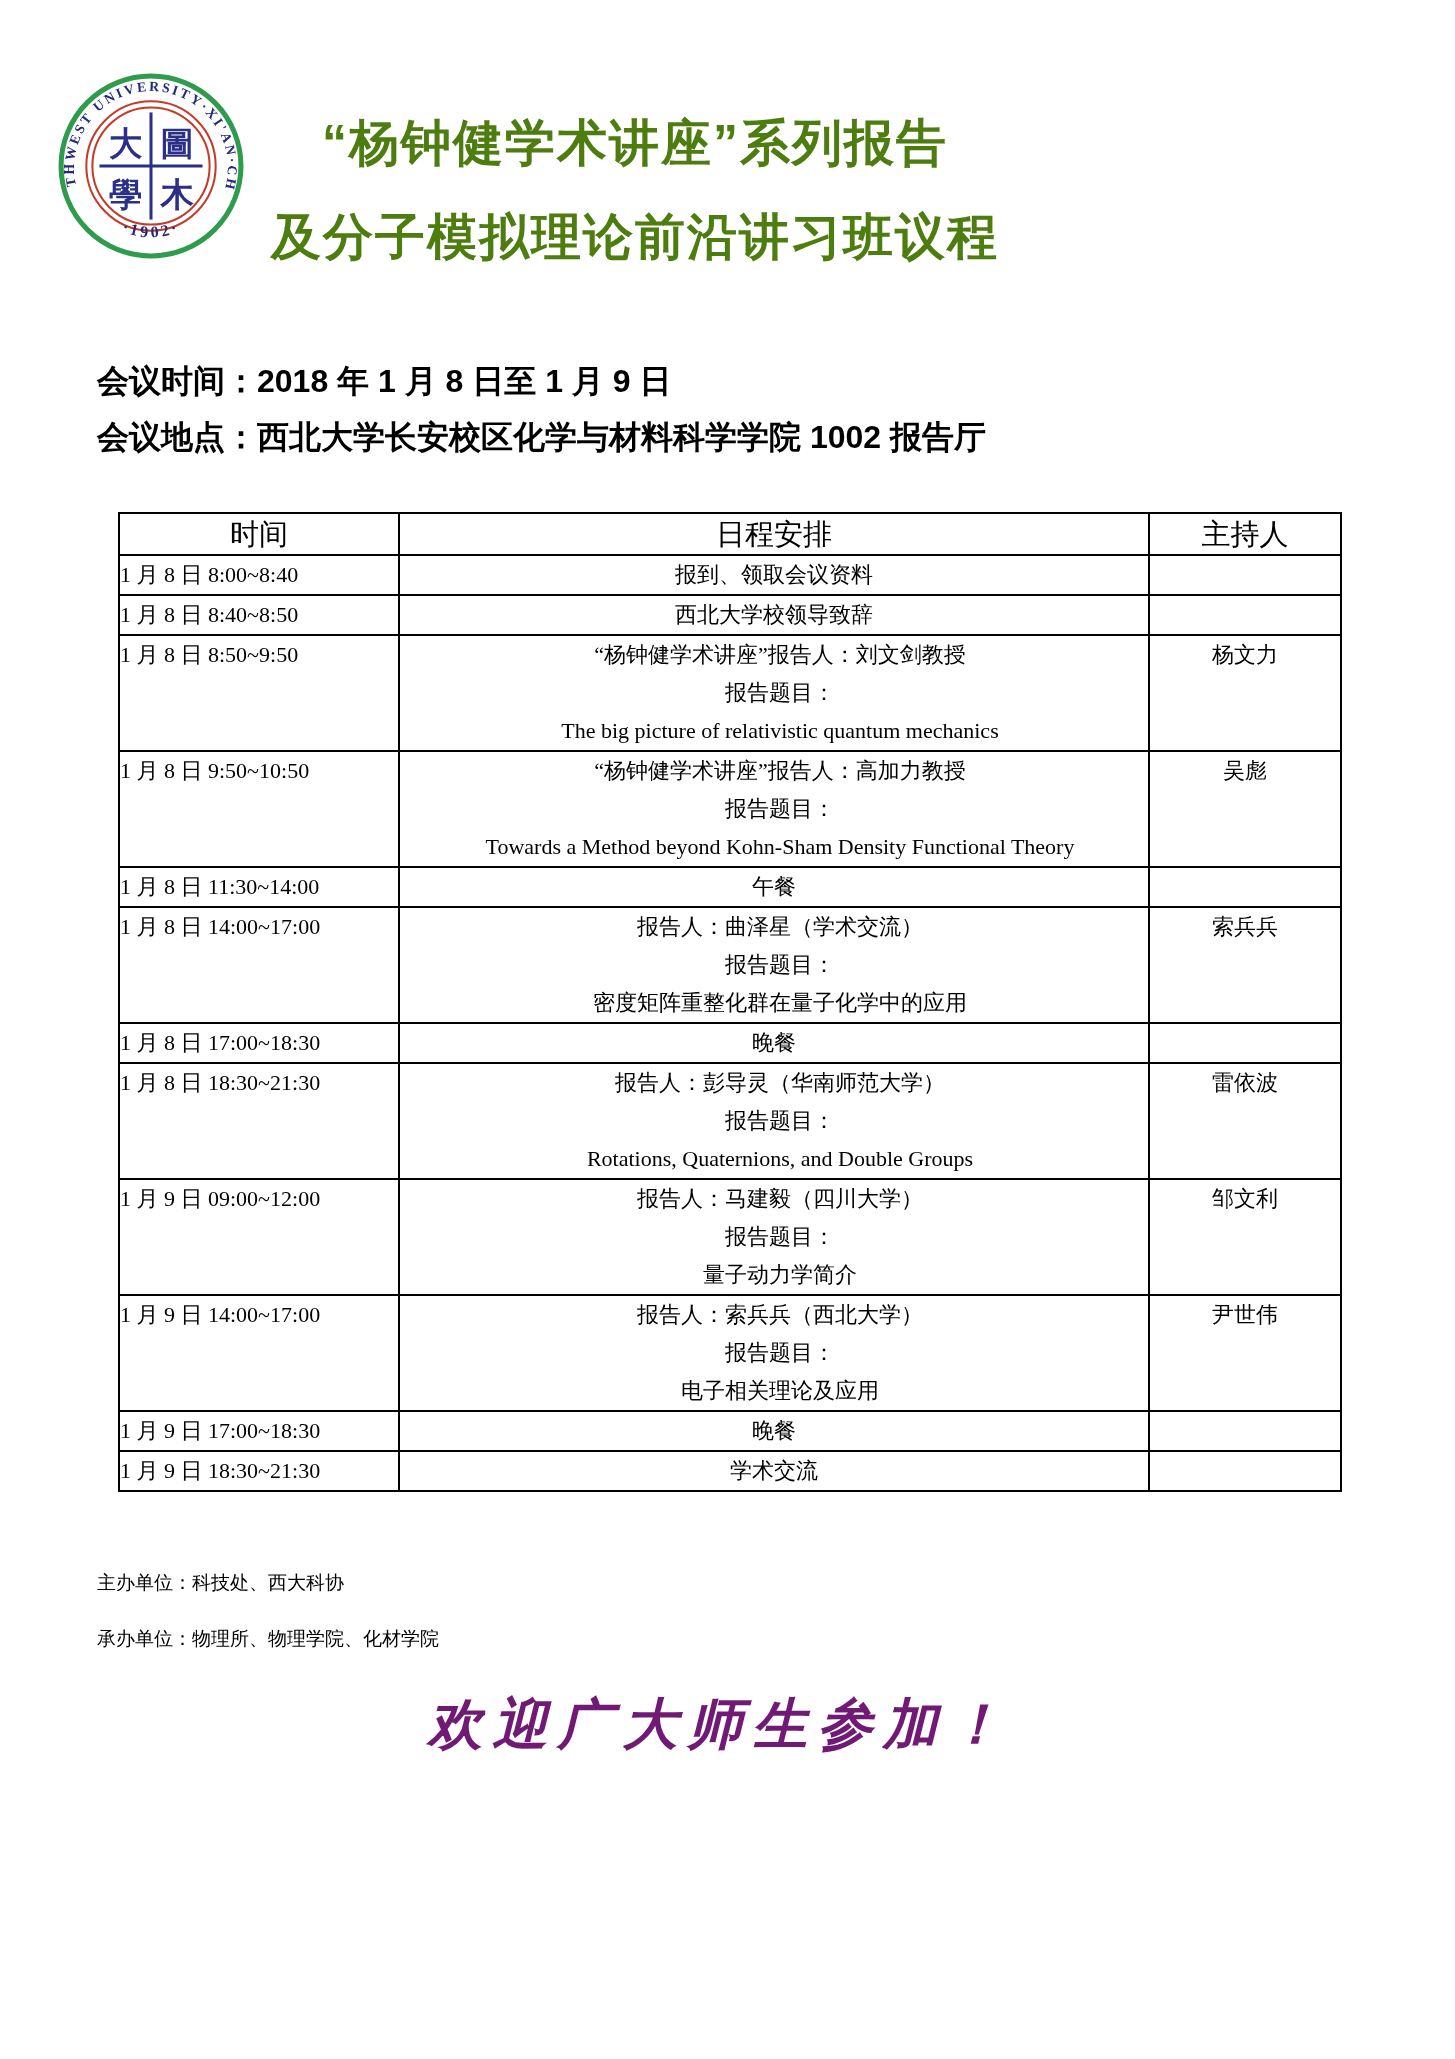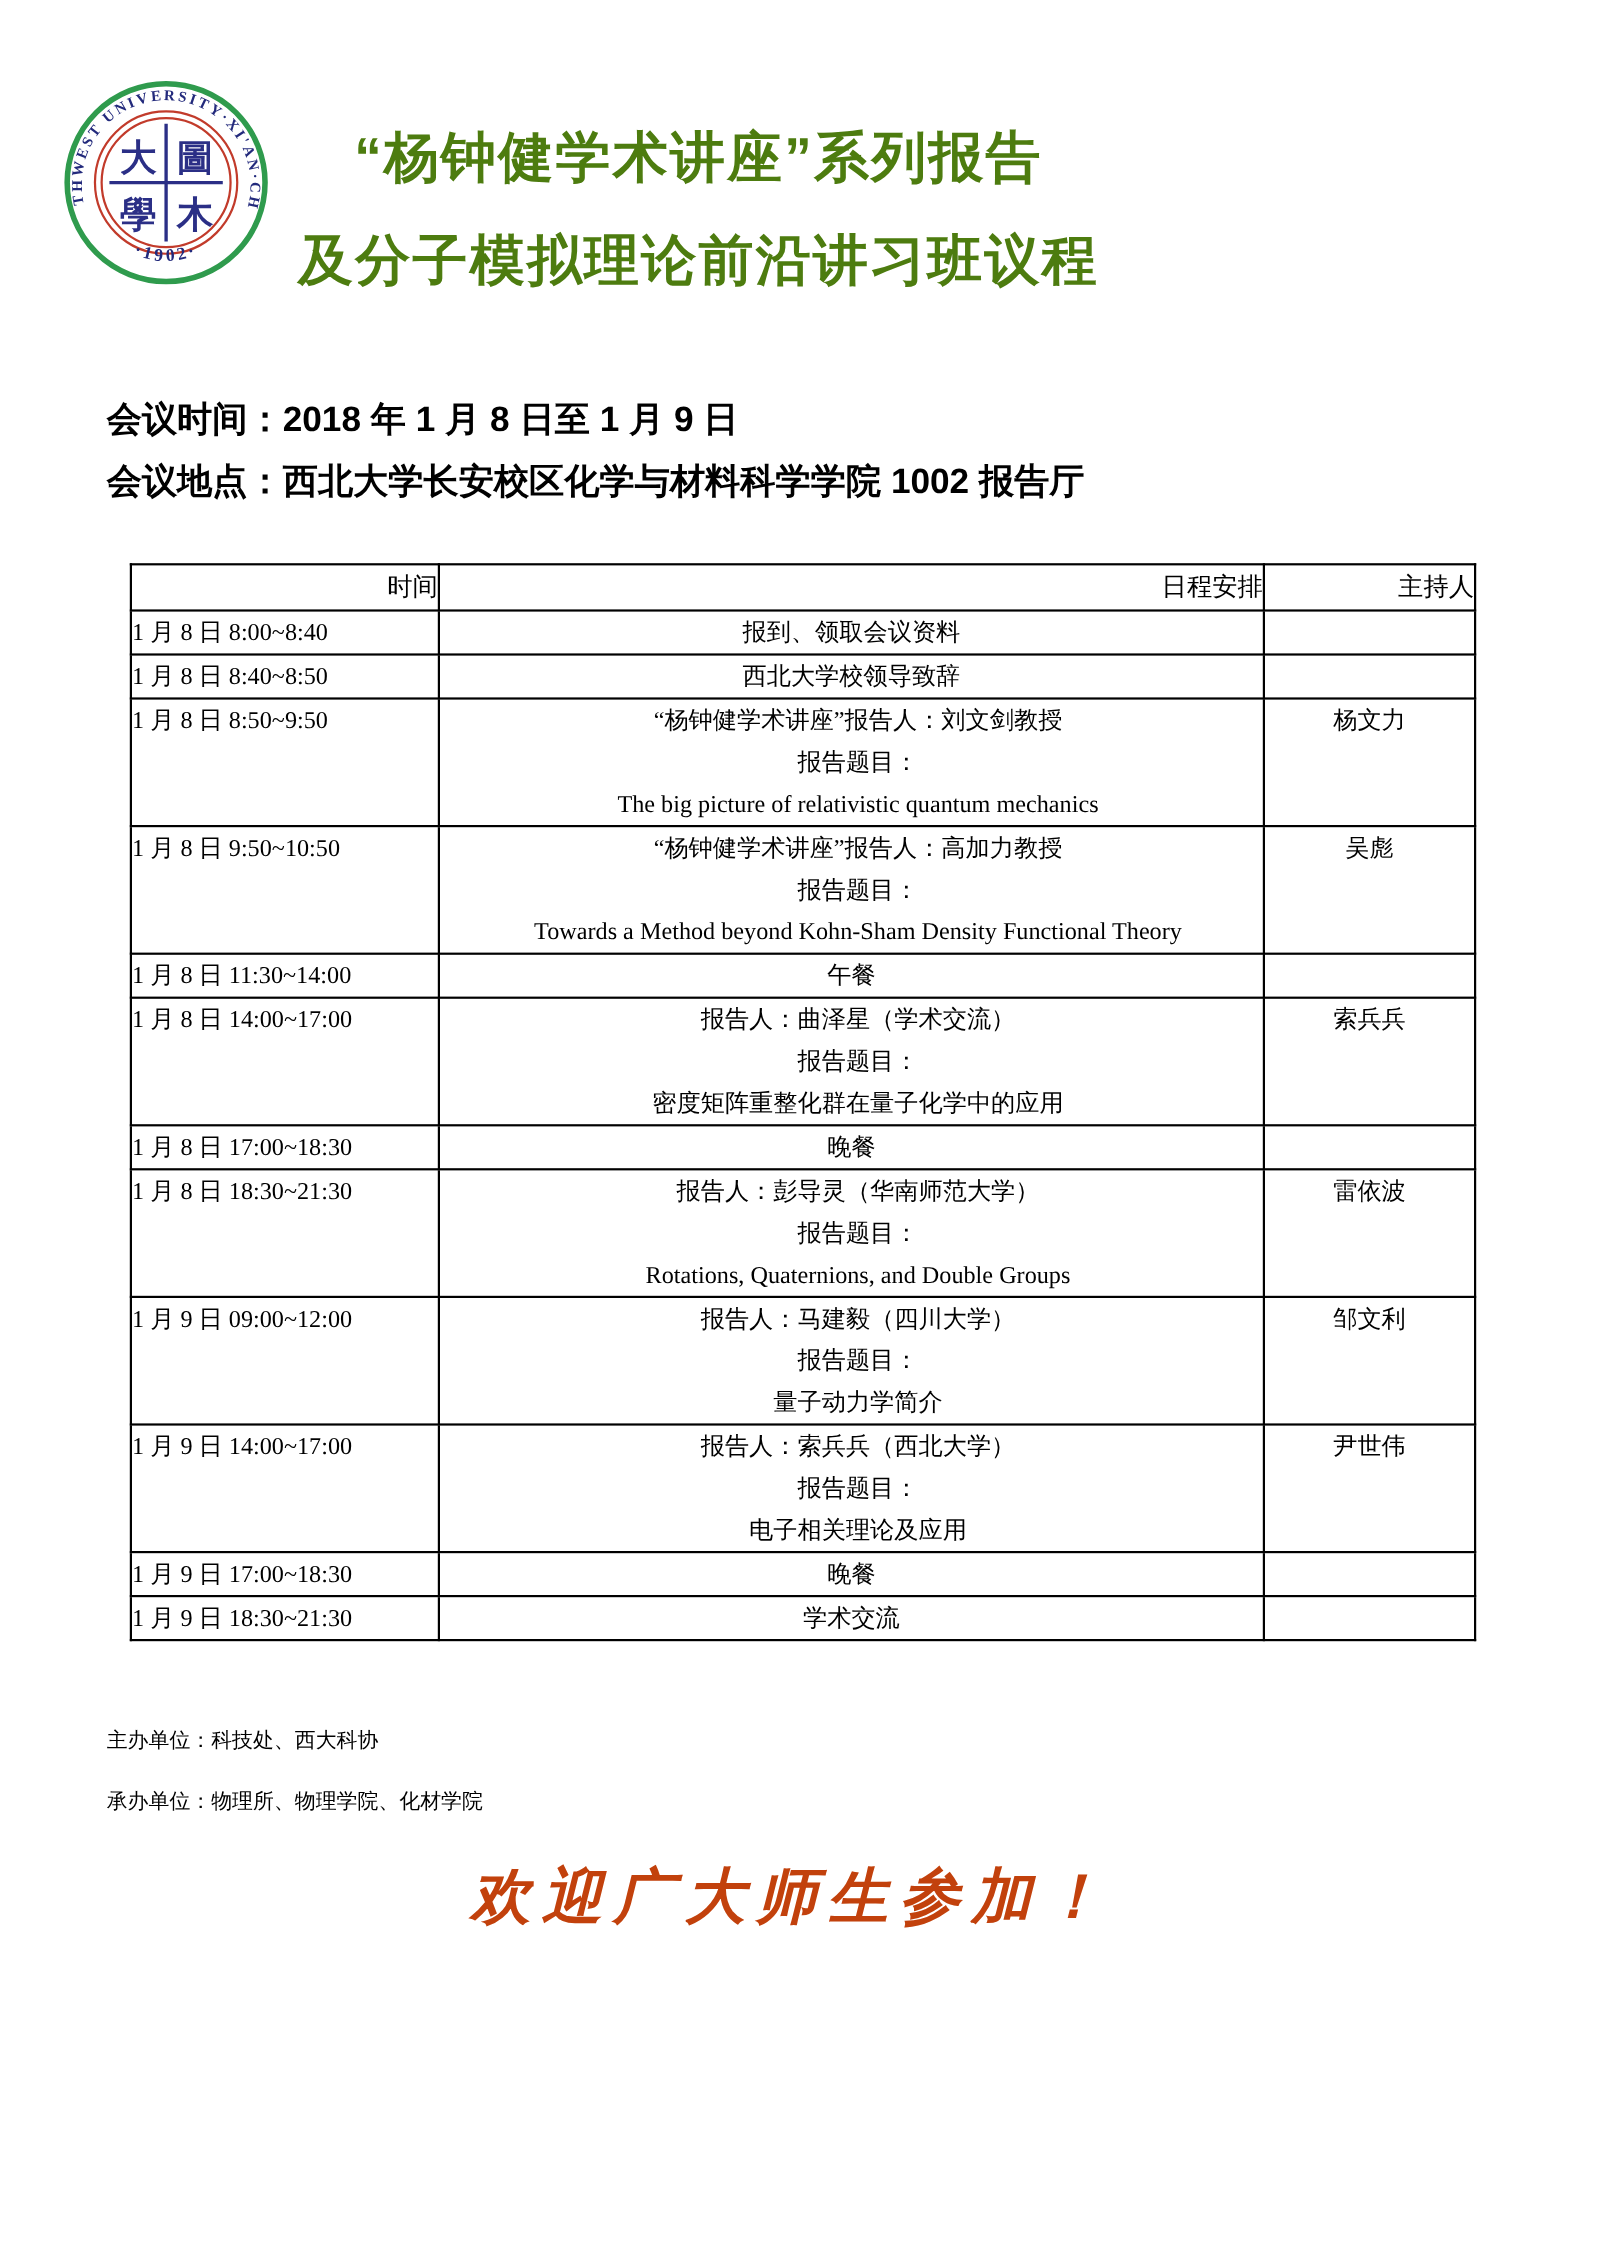--- a/index.html
+++ b/index.html
@@ -45,21 +45,21 @@
     border:2px solid #000;
     padding:0;
     vertical-align:top;
     overflow:hidden;
   }
   col.c-time{width:280px;}
   col.c-agenda{width:750px;}
   col.c-host{width:192px;}
   tr.header-row{height:42px;}
   tr.header-row th{
-    font-weight:normal;text-align:right;line-height:40px;font-size:23px;font-family:Liberation Serif, serif;
+    font-weight:normal;text-align:center;line-height:40px;font-size:29px;font-family:Liberation Serif, serif;
   }
   tr.single{height:40px;}
   tr.multi{height:115px;}
   td.time-cell{
     padding-left:12px;line-height:38px;white-space:nowrap;
   }
   td.agenda-cell .agenda-line{line-height:38px;}
   td.agenda-cell.align-center .agenda-line{text-align:center;}
   td.agenda-cell.align-left .agenda-line{text-align:center;padding-left:12px;}
   td.host-cell{text-align:center;line-height:38px;}
@@ -229,15 +229,15 @@
       <td class="agenda-cell align-center">
             <div class="agenda-line">学术交流</div>
           </td>
       <td class="host-cell"></td>
     </tr>
       </tbody>
   </table>
 
   <div class="footer-line organizer">主办单位：科技处、西大科协</div>
   <div class="footer-line co-organizer">承办单位：物理所、物理学院、化材学院</div>
-  <div class="welcome" style="color: #c2410c; fill: rgb(27, 74, 95);">欢迎广大师生参加！</div>
+  <div class="welcome" style="color: #701a75; fill: rgb(27, 74, 95);">欢迎广大师生参加！</div>
 
 </div>
 
 </body></html>

